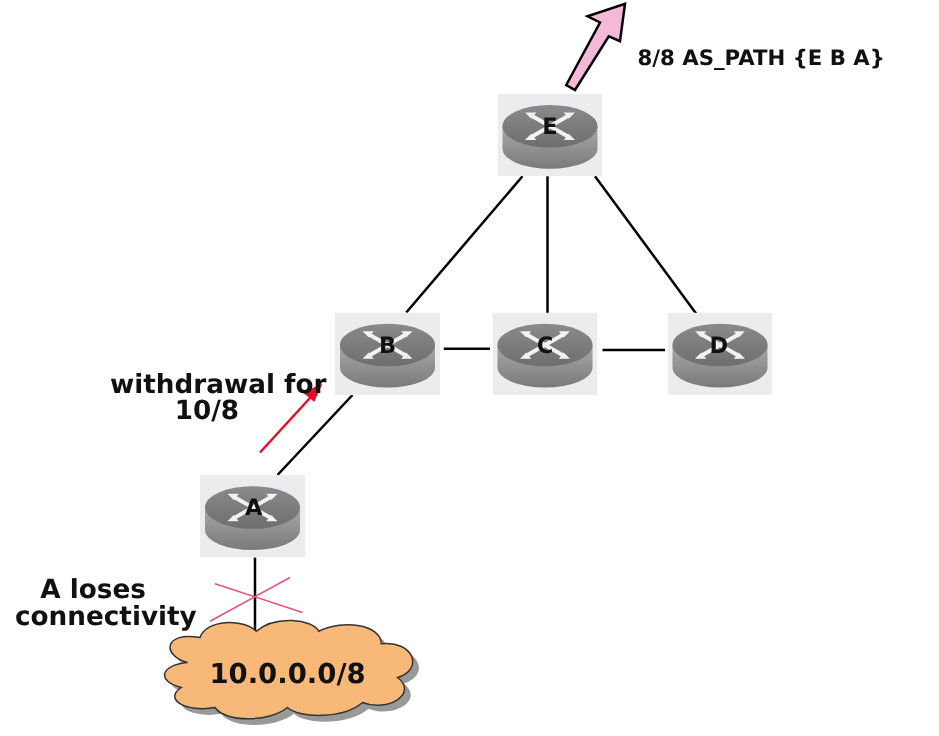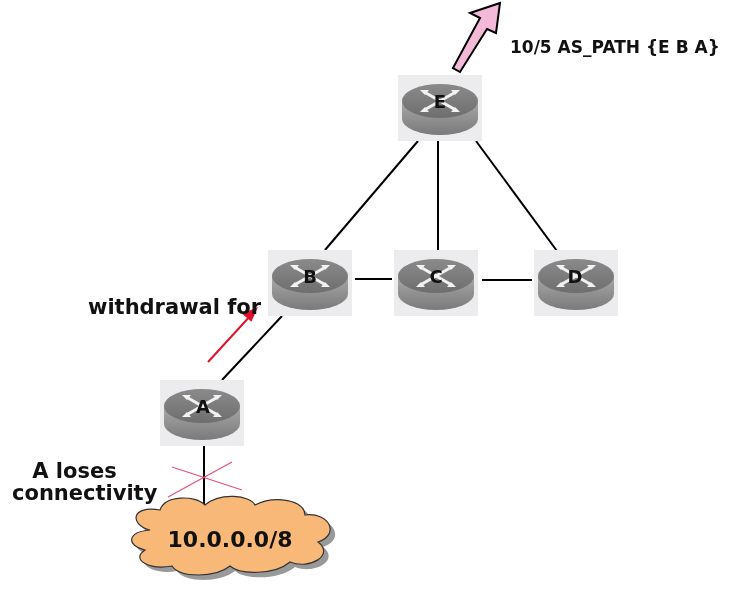--- a/index.html
+++ b/index.html
@@ -69,18 +69,19 @@
   <use href="#router" x="534" y="250" width="84" height="66"></use>
   <use href="#router" x="160" y="380" width="84" height="66"></use>
 </svg>
 
 <div class="lbl" style="left:430px;top:92px;width:20px;font-size:18px">E</div>
 <div class="lbl" style="left:300px;top:267px;width:20px;font-size:18px">B</div>
 <div class="lbl" style="left:426px;top:267px;width:20px;font-size:18px">C</div>
 <div class="lbl" style="left:565px;top:267px;width:20px;font-size:18px">D</div>
 <div class="lbl" style="left:193px;top:397px;width:20px;font-size:18px">A</div>
 
-<div class="lbl" style="left:510px;top:37px;font-size:17px">10/5 AS_PATH {E B A}</div>
+<div class="lbl" style="left:510px;top:37px;font-size:17px">8/8 AS_PATH {E B A}</div>
 <div class="lbl" style="left:88px;top:297px;width:155px">withdrawal for</div>
+<div class="lbl" style="left:88px;top:318px;width:155px">10/8</div>
 <div class="lbl" style="left:12px;top:483px;width:125px">connectivity</div>
 <div class="lbl" style="left:12px;top:461px;width:125px">A loses</div>
 <div class="lbl" style="left:165px;top:530px;width:130px;font-size:22px">10.0.0.0/8</div>
 </div>
 
 </body></html>

